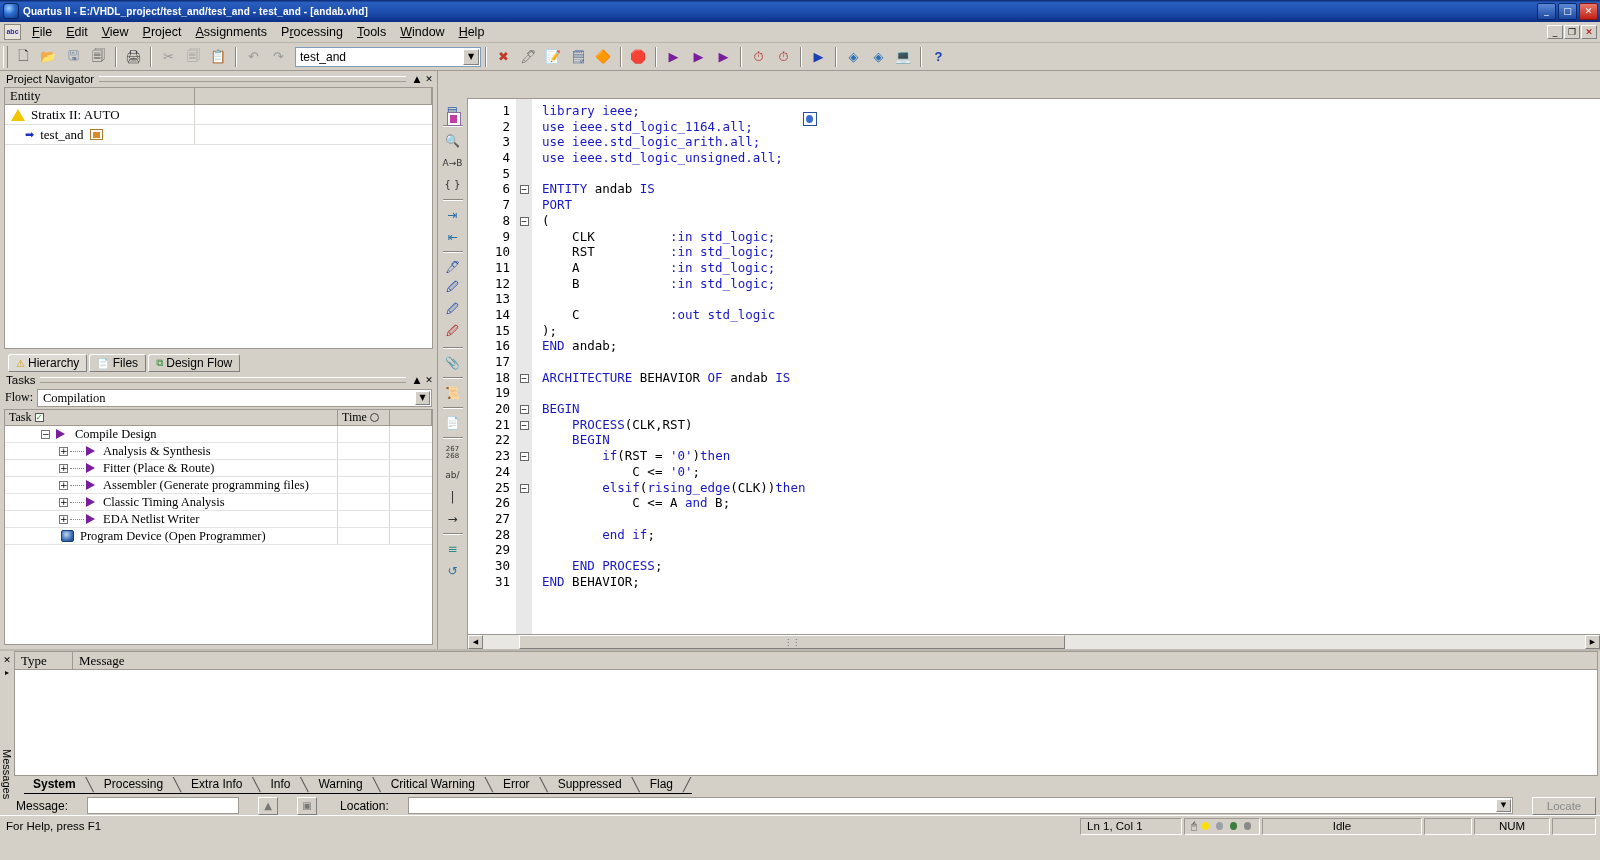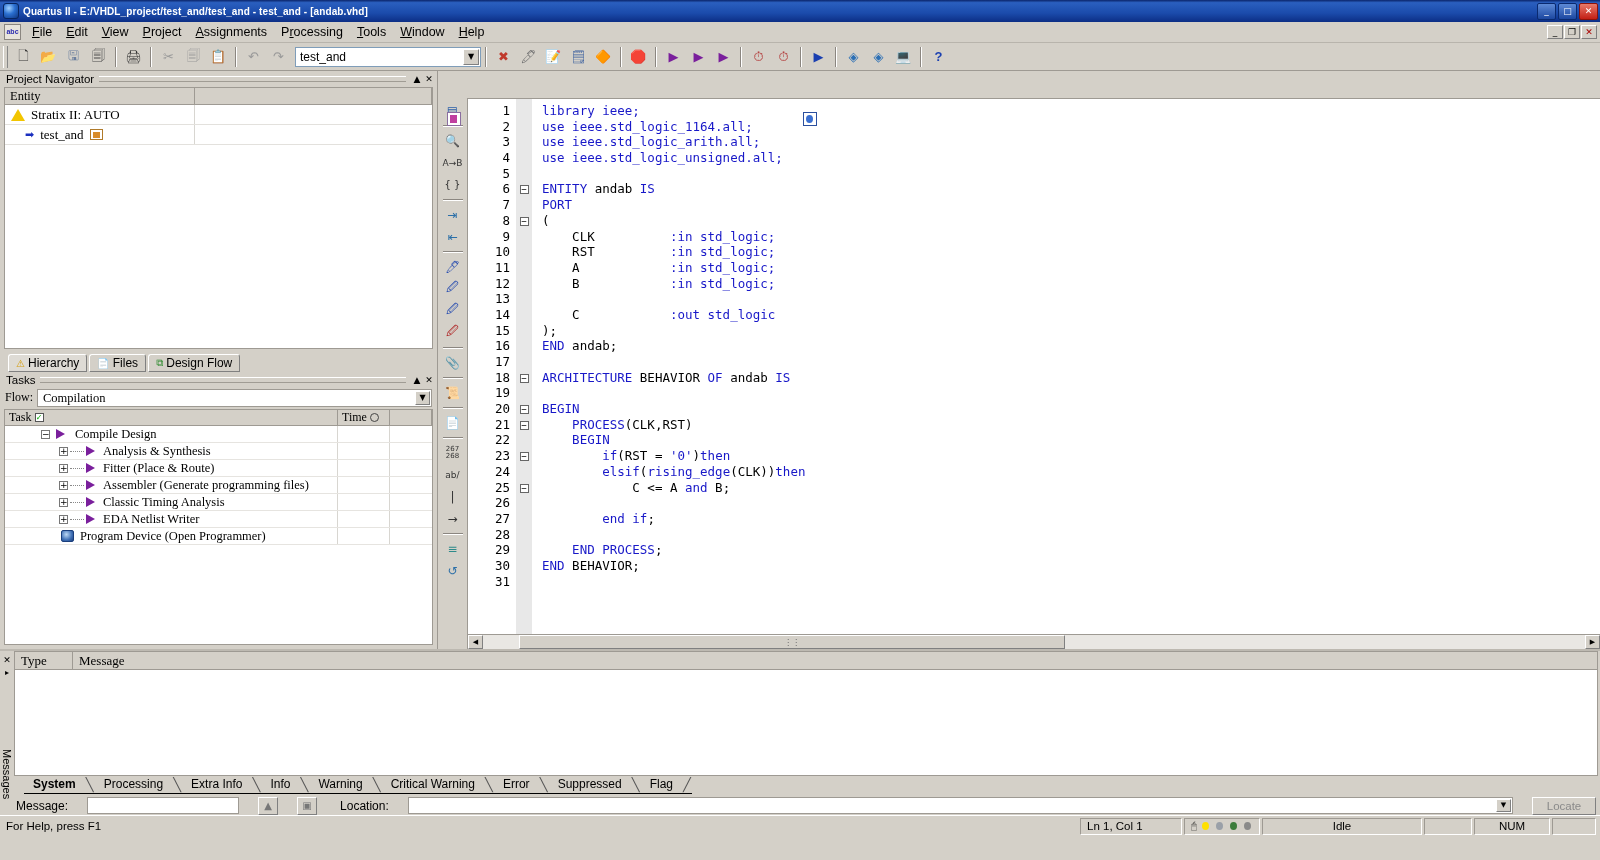--- a/index.html
+++ b/index.html
@@ -650,20 +650,21 @@
                 <div class="cl"><span class="blk">    C            </span><span class="k">:out std_logic</span></div>
                 <div class="cl"><span class="blk">);</span></div>
                 <div class="cl"><span class="k">END</span><span class="blk"> andab;</span></div>
                 <div class="cl">&nbsp;</div>
                 <div class="cl"><span class="k">ARCHITECTURE</span><span class="blk"> BEHAVIOR </span><span class="k">OF</span><span class="blk"> andab </span><span class="k">IS</span></div>
                 <div class="cl">&nbsp;</div>
                 <div class="cl"><span class="k">BEGIN</span></div>
                 <div class="cl"><span class="blk">    </span><span class="k">PROCESS</span><span class="blk">(CLK,RST)</span></div>
                 <div class="cl"><span class="blk">    </span><span class="k">BEGIN</span></div>
                 <div class="cl"><span class="blk">        </span><span class="k">if</span><span class="blk">(RST = </span><span class="k">'0'</span><span class="blk">)</span><span class="k">then</span></div>
+                <div class="cl"><span class="blk">            C &lt;= </span><span class="k">'0'</span><span class="blk">;</span></div>
                 <div class="cl"><span class="blk">        </span><span class="k">elsif</span><span class="blk">(</span><span class="k">rising_edge</span><span class="blk">(CLK))</span><span class="k">then</span></div>
                 <div class="cl"><span class="blk">            C &lt;= A </span><span class="k">and</span><span class="blk"> B;</span></div>
                 <div class="cl">&nbsp;</div>
                 <div class="cl"><span class="blk">        </span><span class="k">end if</span><span class="blk">;</span></div>
                 <div class="cl">&nbsp;</div>
                 <div class="cl"><span class="blk">    </span><span class="k">END PROCESS</span><span class="blk">;</span></div>
                 <div class="cl"><span class="k">END</span><span class="blk"> BEHAVIOR;</span></div>
               </div>
           </div>
           <div class="hscroll">

